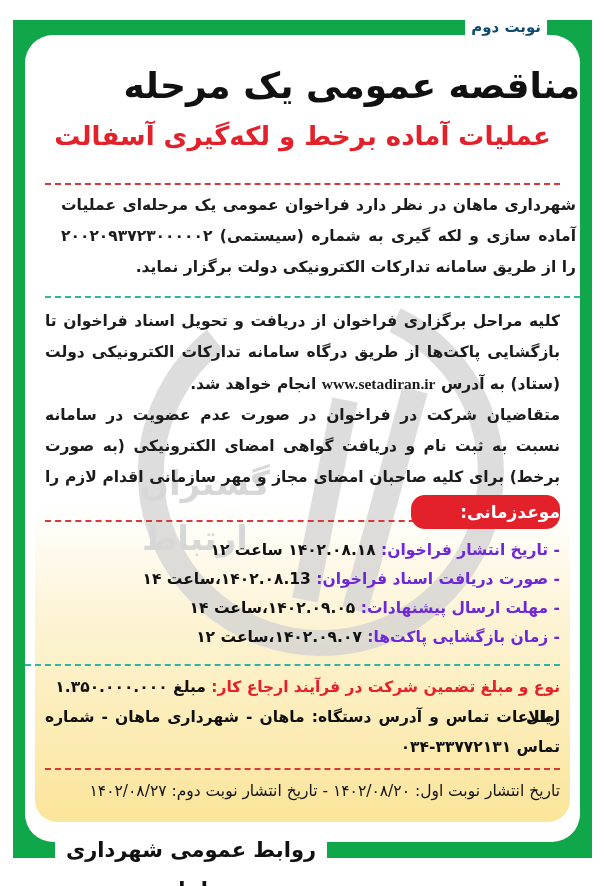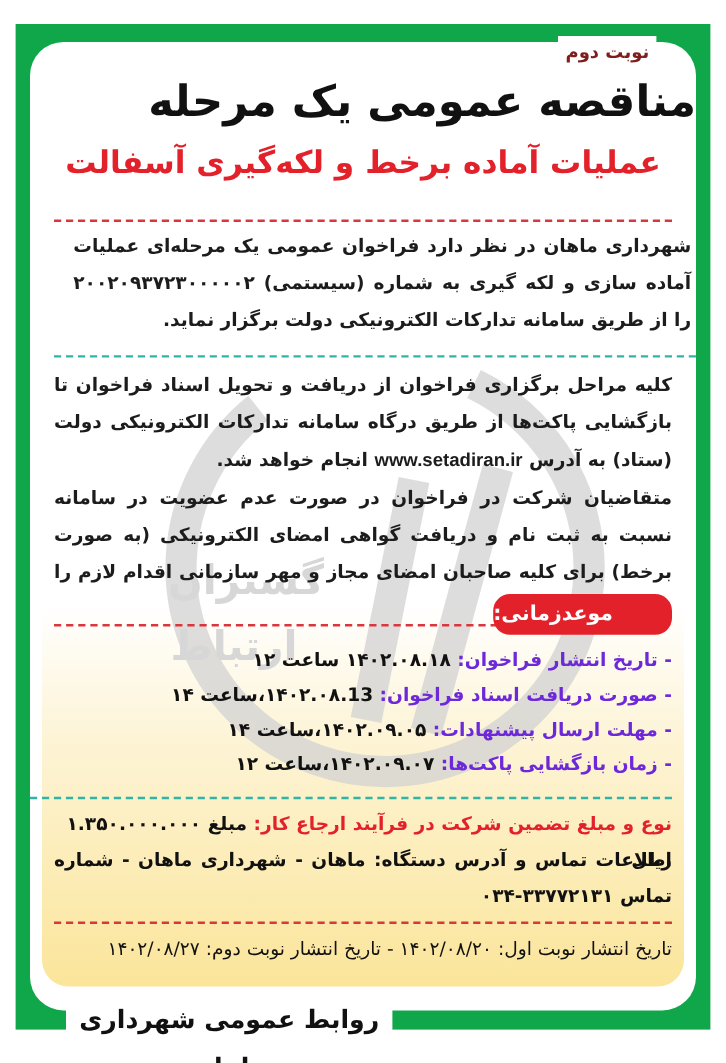--- a/index.html
+++ b/index.html
@@ -10,21 +10,21 @@
       position: absolute; left: 13px; top: 20px; width: 579px; height: 838px;
       background: #10a64a;
     }
     .panel {
       position: absolute; left: 25px; top: 35px; width: 555px; height: 807px;
       background: #ffffff; border-radius: 28px;
     }
     .round-badge {
       position: absolute; right: 58px; top: 14px; height: 26px;
       background: #ffffff; padding: 0 6px; font-weight: bold; font-size: 15px;
-      color: #7f1d1d; line-height: 26px; margin-top: 16px;
+      color: #0c4a6e; line-height: 26px;
     }
     .footer-badge {
       position: absolute; left: 55px; top: 830px; width: 272px; height: 40px;
       background: #ffffff; padding: 0 10px; font-weight: bold; font-size: 21px;
       color: #111; line-height: 40px; text-align: center;
     }
 
     .title {
       position: absolute; left: 25px; width: 555px; top: 62px;
       font-weight: bold; font-size: 36px; color: #111; line-height: 48px;
@@ -37,36 +37,36 @@
     .dash {
       position: absolute; height: 0; border-top: 2px dashed;
     }
     .dash.red { border-color: #d9363e; }
     .dash.teal { border-color: #2fb5a8; }
 
     .para {
       position: absolute; left: 45px; width: 515px; text-align: justify;
       font-weight: bold; font-size: 15.5px; color: #1c1c1c; line-height: 31px;
     }
-    .para .url { direction: ltr; unicode-bidi: embed; font-family: Liberation Sans, sans-serif; margin-top: 34px; }
+    .para .url { direction: ltr; unicode-bidi: embed; font-family: Liberation Serif, serif; margin-top: 34px; }
 
     .watermark {
       position: absolute; left: 95px; top: 280px; width: 420px; height: 400px; pointer-events: none;
     }
 
     .yellow {
       position: absolute; left: 35px; top: 505px; width: 535px; height: 317px;
       border-radius: 0 0 22px 22px;
       background: linear-gradient(to bottom, rgba(255,255,255,0) 0%, #fdf4d6 35%, #fbe59a 100%);
     }
 
     .deadline-tag {
       position: absolute; right: 45px; top: 495px; width: 149px; height: 34px;
       background: #e3212b; border-radius: 14px; color: #ffffff;
-      font-weight: bold; font-size: 17px; line-height: 34px; text-align: left;
+      font-weight: bold; font-size: 17px; line-height: 34px; text-align: right;
     }
 
     .sched {
       position: absolute; right: 45px; font-weight: bold; font-size: 15.5px; line-height: 29px; color: #111;
       white-space: nowrap;
     }
     .sched .lbl { color: #6d28d9; }
 
     .guarantee { position: absolute; right: 45px; top: 672px; width: 515px; font-weight: bold; font-size: 15.5px; line-height: 30px; color: #111; }
     .guarantee .lbl { color: #e3212b; }

